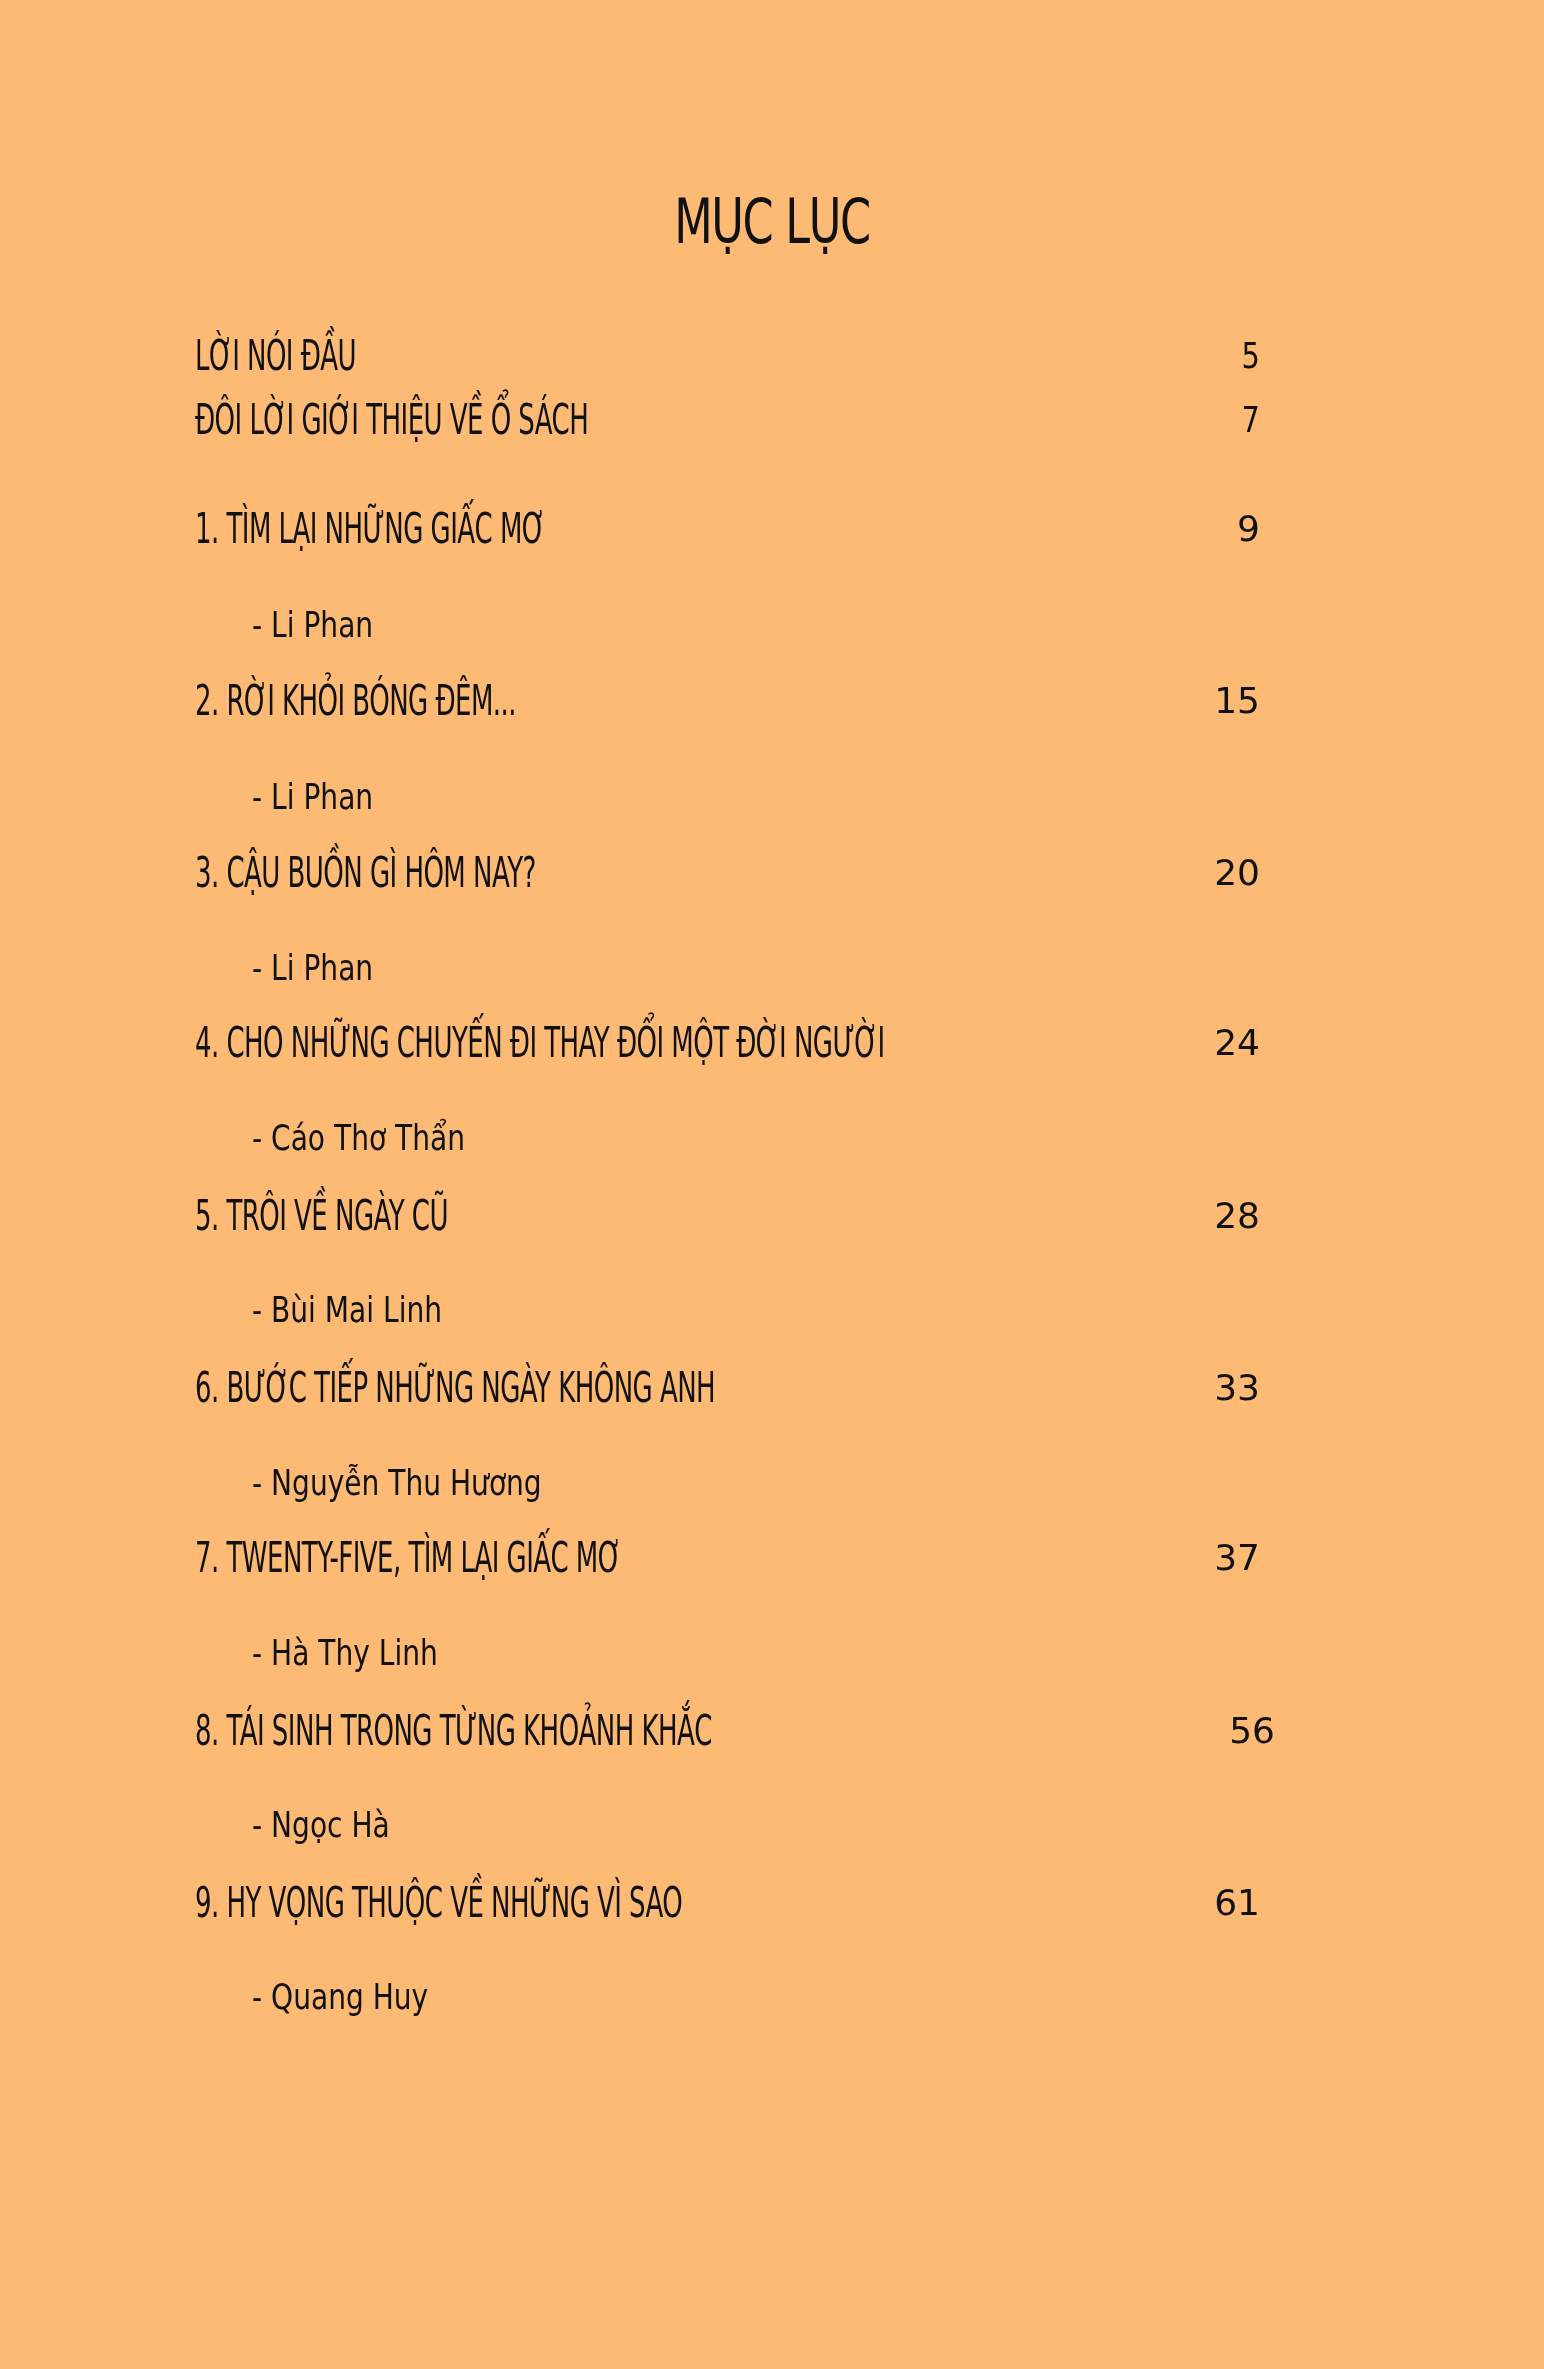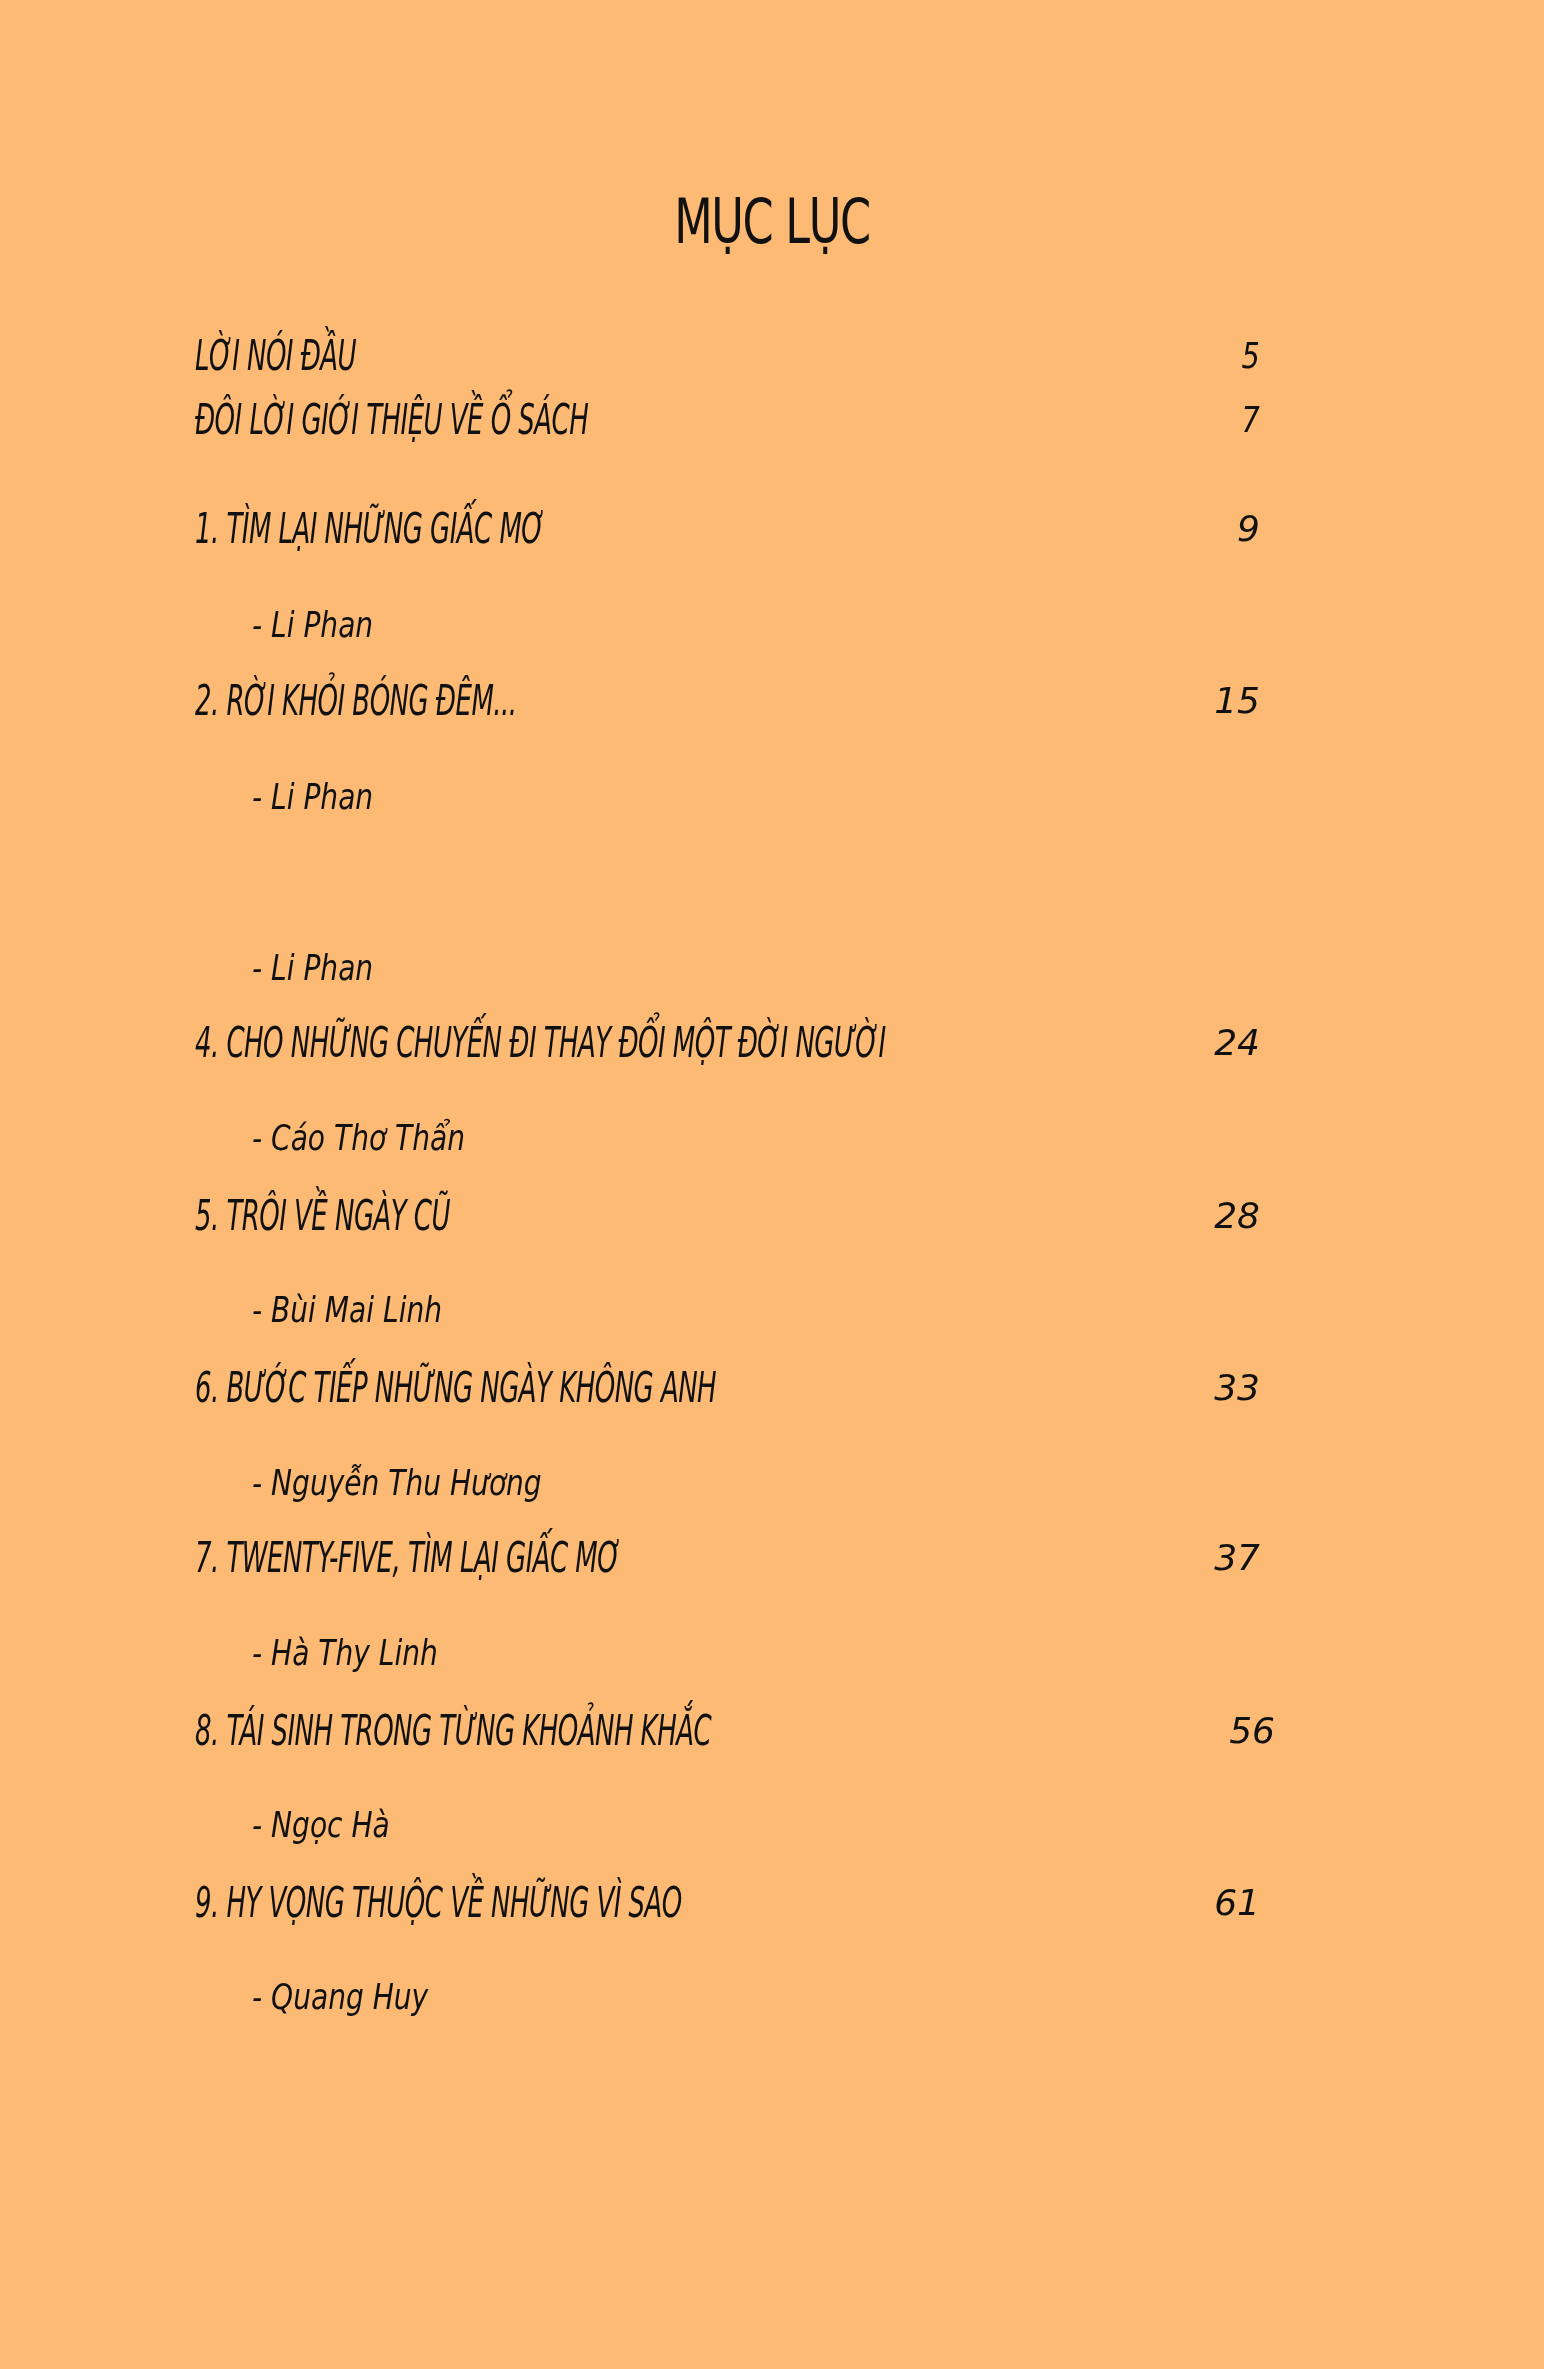--- a/index.html
+++ b/index.html
@@ -34,21 +34,20 @@
       transform: scaleX(0.72);
       transform-origin: 772px 0;
       color: #111;
       margin: 0;
     }
     .entry {
       position: absolute;
       left: 0;
       width: 1544px;
       height: 57px;
-      font-style: italic;
     }
     .entry-title {
       position: absolute;
       left: 195px;
       top: 0;
       font-family: "DejaVu Sans", sans-serif;
       font-size: 42px;
       line-height: 57px;
       letter-spacing: -0.9px;
       white-space: nowrap;
@@ -121,20 +120,24 @@
   </div>
 
   <div class="entry" style="top:672px;">
     <span class="entry-title">2. RỜI KHỎI BÓNG ĐÊM...</span>
     <span class="entry-page">15</span>
   </div>
   <div class="entry" style="top:768px;">
     <span class="author">- Li Phan</span>
   </div>
 
+  <div class="entry" style="top:844px;">
+    <span class="entry-title">3. CẬU BUỒN GÌ HÔM NAY?</span>
+    <span class="entry-page">20</span>
+  </div>
   <div class="entry" style="top:939px;">
     <span class="author">- Li Phan</span>
   </div>
 
   <div class="entry" style="top:1014px;">
     <span class="entry-title">4. CHO NHỮNG CHUYẾN ĐI THAY ĐỔI MỘT ĐỜI NGƯỜI</span>
     <span class="entry-page">24</span>
   </div>
   <div class="entry" style="top:1109px;">
     <span class="author">- Cáo Thơ Thẩn</span>

